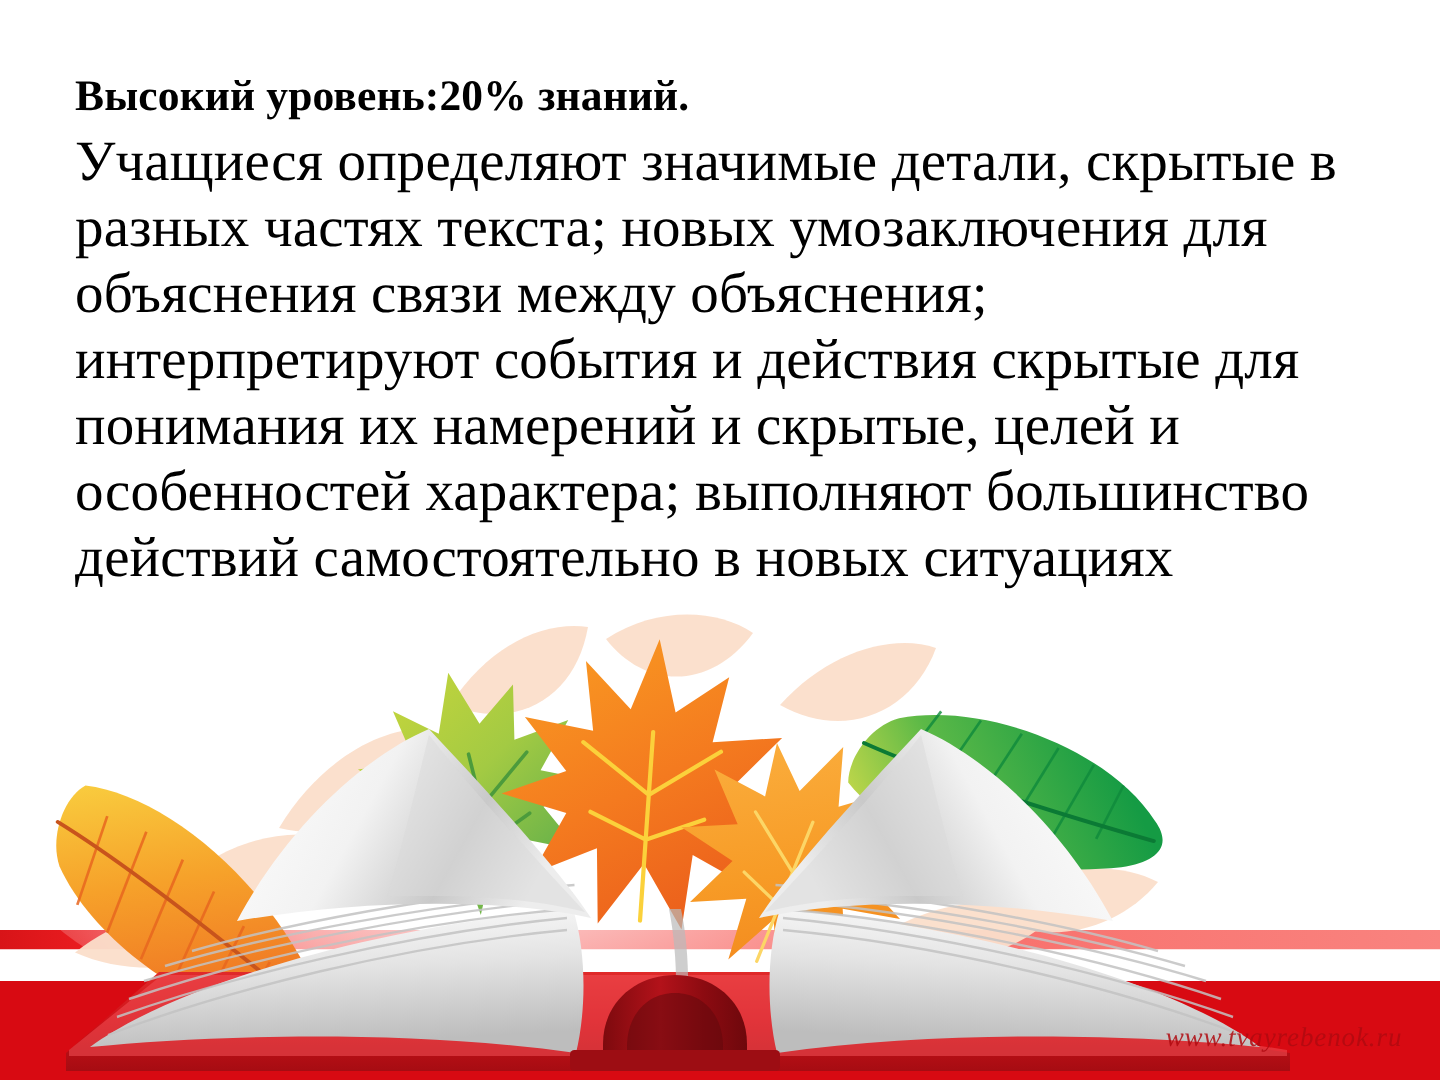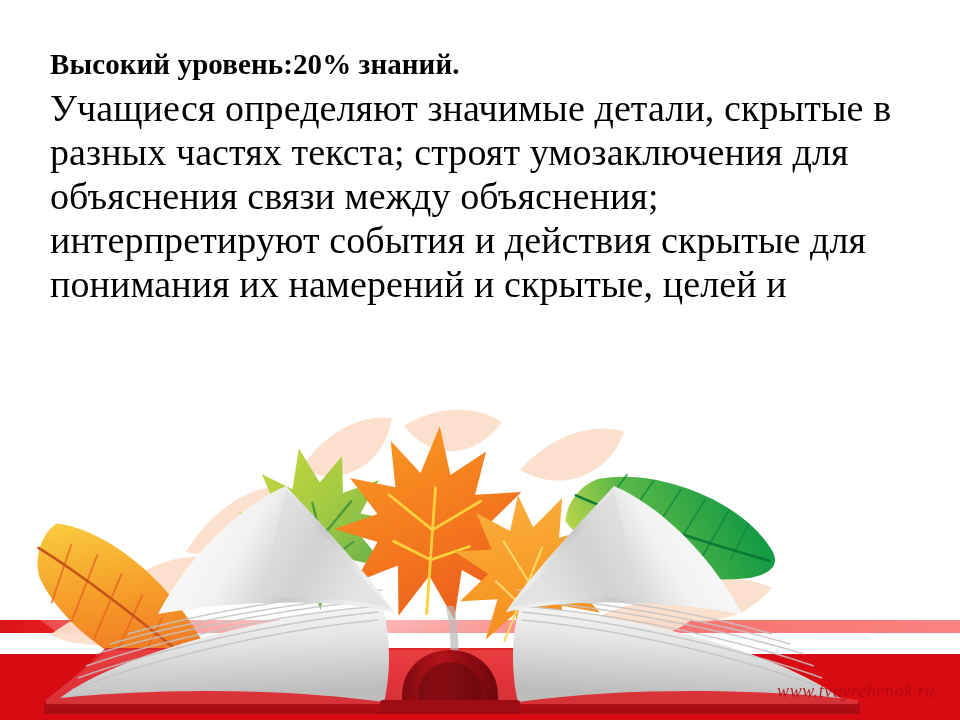--- a/index.html
+++ b/index.html
@@ -78,24 +78,26 @@
   }
 </style>
 </head>
 <body>
 
 <div class="slide">
 
   <div class="text-block">
     <div class="lead">Высокий уровень:20% знаний.</div>
     <div class="body-line">Учащиеся определяют значимые детали, скрытые в</div>
-    <div class="body-line">разных частях текста; строят умозаключения для</div>
+    <div class="body-line">разных частях текста; новых умозаключения для</div>
     <div class="body-line">объяснения связи между объяснения;</div>
     <div class="body-line">интерпретируют события и действия скрытые для</div>
     <div class="body-line">понимания  их намерений и скрытые, целей и</div>
+    <div class="body-line">особенностей характера; выполняют большинство</div>
+    <div class="body-line">действий самостоятельно в новых ситуациях</div>
   </div>
 
   <div class="stripe-thin"></div>
   <div class="stripe-gap"></div>
   <div class="stripe-block"></div>
 
   <div class="graphic">
     <svg viewBox="0 0 960 320" xmlns="http://www.w3.org/2000/svg">
       <defs>
         <linearGradient id="pgL" x1="0" y1="0" x2="1" y2="0.3">

